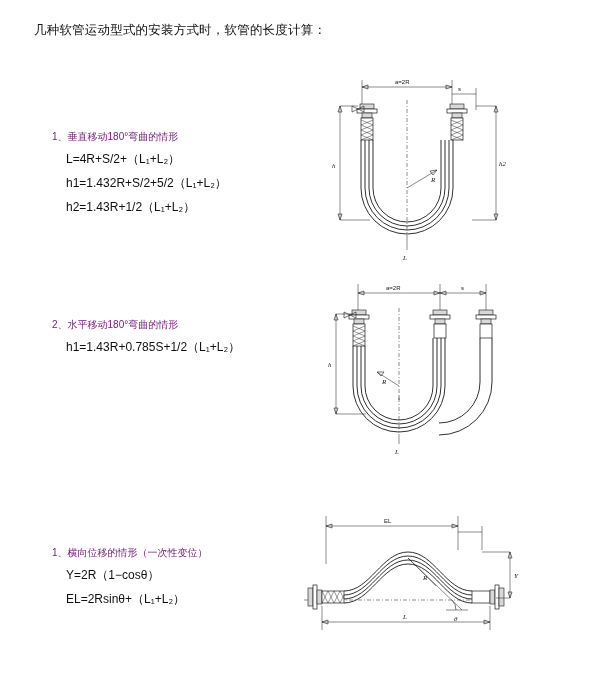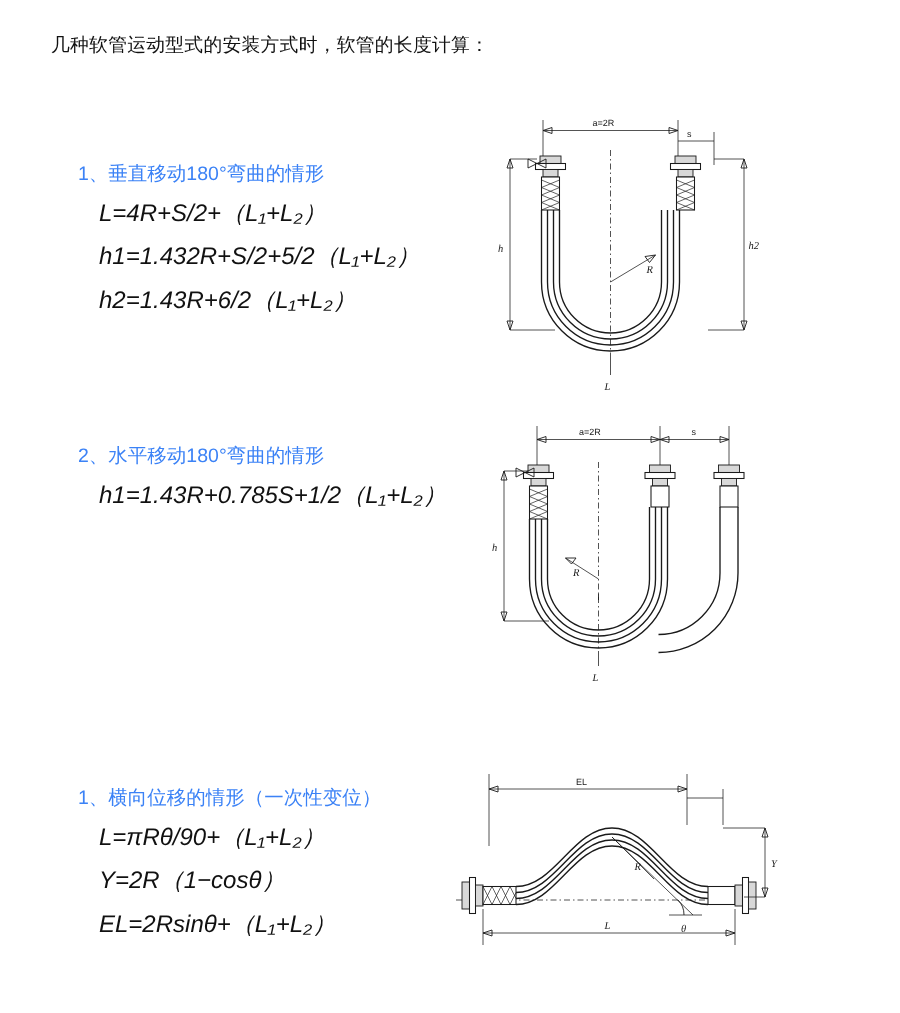--- a/index.html
+++ b/index.html
@@ -38,33 +38,33 @@
   .sec2 { top: 296px; }
   .sec3 { top: 524px; }
 
   .text-col {
     position: absolute;
     left: 52px;
     top: 0;
     width: 250px;
   }
   .sec-title {
-    font-size: 13px;
-    color: #3b82f6;
+    font-size: 10px;
+    color: #701a75;
     white-space: nowrap;
     line-height: 1.2;
+    margin-top: 23px;
   }
   .formula {
-    font-size: 16px;
+    font-size: 12px;
     color: #111;
     white-space: nowrap;
     margin-top: 9px;
     padding-left: 14px;
     line-height: 1.25;
-    font-style: italic;
   }
   .fig {
     position: absolute;
   }
   .fig1 { left: 300px; top: -38px; }
   .fig2 { left: 300px; top: -22px; }
   .fig3 { left: 286px; top: -18px; }
 
   svg { display: block; }
   .ln  { stroke: #1a1a1a; stroke-width: 0.9; fill: none; }
@@ -91,21 +91,21 @@
 
 <div class="page">
 
   <div class="heading">几种软管运动型式的安装方式时，软管的长度计算：</div>
 
   <div class="section sec1">
     <div class="text-col">
       <div class="sec-title">1、垂直移动180°弯曲的情形</div>
       <div class="formula">L=4R+S/2+（L₁+L₂）</div>
       <div class="formula">h1=1.432R+S/2+5/2（L₁+L₂）</div>
-      <div class="formula">h2=1.43R+6/2（L₁+L₂）</div>
+      <div class="formula">h2=1.43R+1/2（L₁+L₂）</div>
     </div>
 
     <div class="fig fig1">
       <svg width="230" height="200" viewBox="0 0 230 200">
 
         <line class="dim" x1="62" y1="10" x2="62" y2="38"></line>
         <line class="dim" x1="152" y1="10" x2="152" y2="38"></line>
         <line class="dim" x1="62" y1="17" x2="152" y2="17"></line>
         <path class="ln-t" d="M62 17 l6 -2 v4 z" fill="#1a1a1a"></path>
         <path class="ln-t" d="M152 17 l-6 -2 v4 z" fill="#1a1a1a"></path>
@@ -255,21 +255,20 @@
 
         <line class="dim" x1="99" y1="160" x2="99" y2="170"></line>
         <text class="dimtxt-i" x="95" y="180">L</text>
       </svg>
     </div>
   </div>
 
   <div class="section sec3">
     <div class="text-col">
       <div class="sec-title">1、横向位移的情形（一次性变位）</div>
-      <div class="formula">L=πRθ/90+（L₁+L₂）</div>
       <div class="formula">Y=2R（1−cosθ）</div>
       <div class="formula">EL=2Rsinθ+（L₁+L₂）</div>
     </div>
 
     <div class="fig fig3">
       <svg width="250" height="140" viewBox="0 0 250 140">
 
         <line class="dim" x1="40" y1="10" x2="40" y2="58"></line>
         <line class="dim" x1="172" y1="10" x2="172" y2="44"></line>
         <line class="dim" x1="40" y1="20" x2="172" y2="20"></line>

